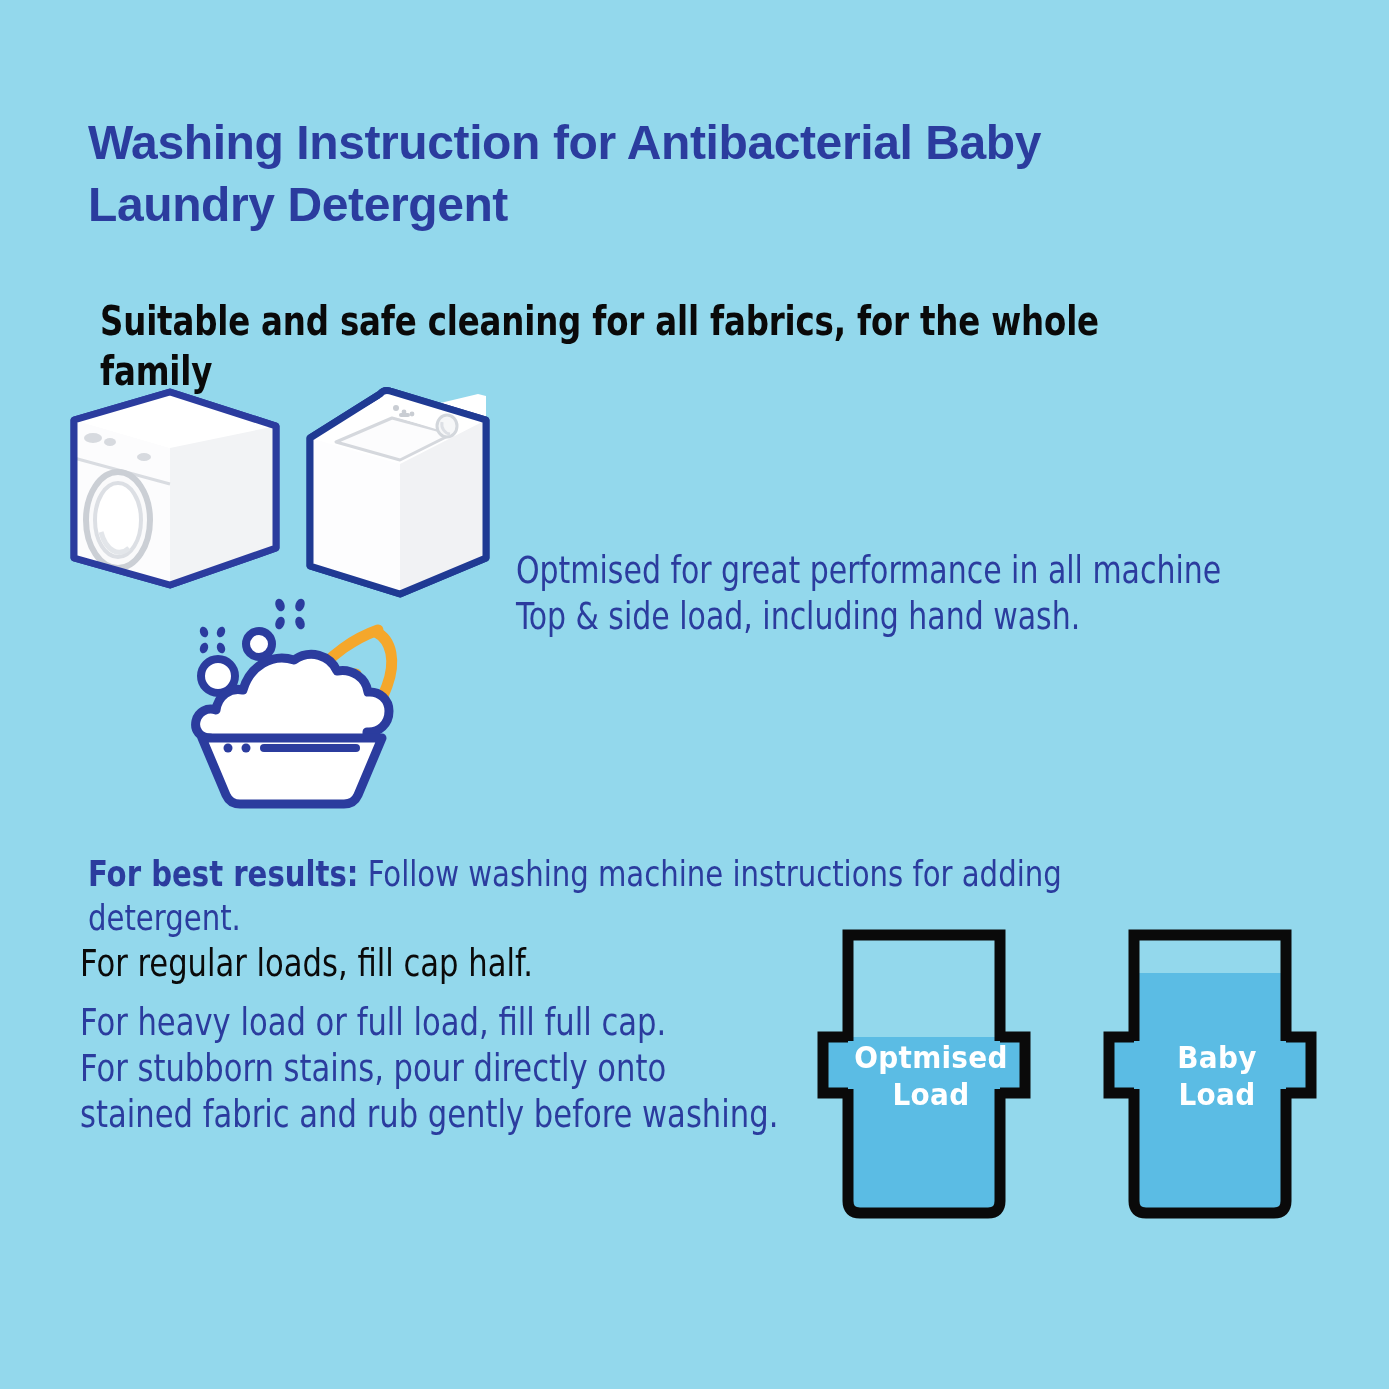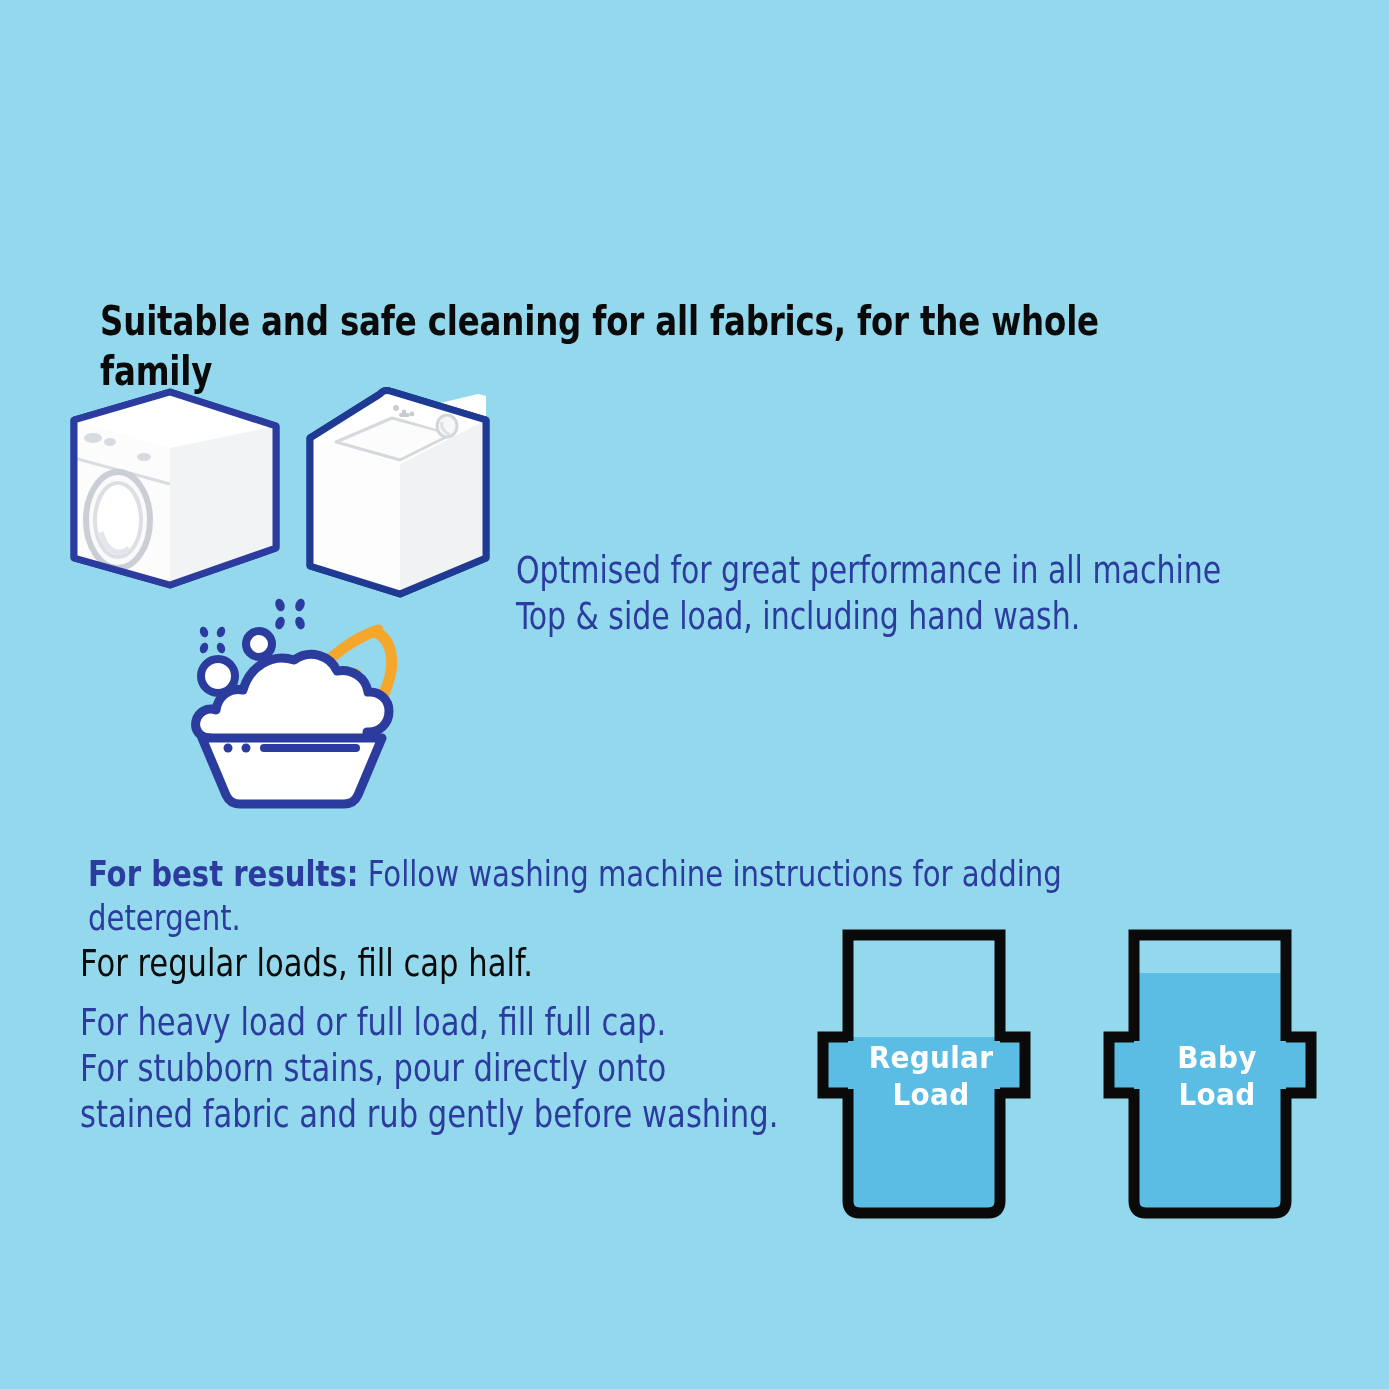--- a/index.html
+++ b/index.html
@@ -125,20 +125,22 @@
     letter-spacing: 0.3px;
   }
   #label-regular { left: 26px;  top: 134px; width: 210px; }
   #label-large   { left: 312px; top: 134px; width: 210px; }
 </style>
 </head>
 <body>
 
 <div id="poster">
 
+  <div id="title">Washing Instruction for Antibacterial Baby
+Laundry Detergent</div>
 
   <div id="subtitle">Suitable and safe cleaning for all fabrics, for the whole family</div>
 
   <div class="icon-abs" id="icon-front-load">
     <svg width="230" height="215" viewBox="0 0 230 215">
 
       <path d="M14 38 L110 10 L216 44 L216 166 L110 203 L14 176 Z" fill="#FFFFFF" stroke="#2B3C9E" stroke-width="7" stroke-linejoin="round"></path>
 
       <path d="M14 38 L110 66 L110 203 L14 176 Z" fill="#FCFCFD" stroke="none"></path>
 
@@ -285,19 +287,19 @@
         </g>
         <g fill="none" stroke="#0A0A0A" stroke-width="11" stroke-linejoin="miter">
           <path d="M334 136 L334 30 L486 30 L486 136"></path>
           <path d="M334 132 L309 132 L309 188 L334 188"></path>
           <path d="M486 132 L511 132 L511 188 L486 188"></path>
           <path d="M334 184 L334 296 Q334 308 346 308 L474 308 Q486 308 486 296 L486 184"></path>
         </g>
       </g>
     </svg>
 
-    <div class="cap-label" id="label-regular">Regular
+    <div class="cap-label" id="label-regular">Optmised
 Load</div>
     <div class="cap-label" id="label-large">Baby
 Load</div>
   </div>
 
 </div>
 
 </body></html>

